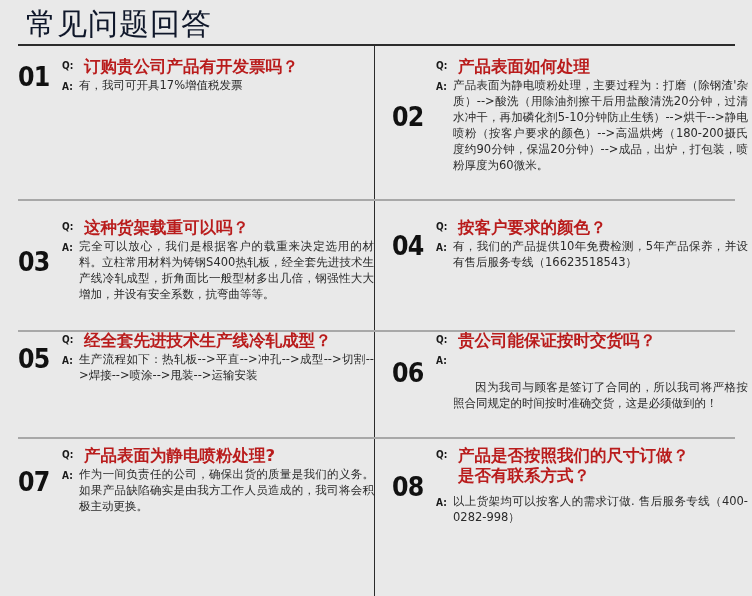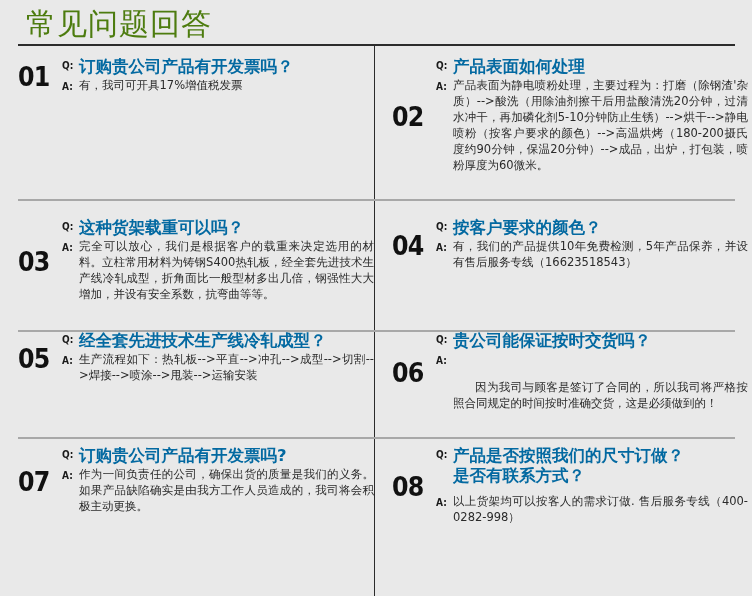--- a/index.html
+++ b/index.html
@@ -30,21 +30,21 @@
     width: 752px;
     height: 45px;
   }
   .page-title {
     position: absolute;
     left: 26px;
     top: 4px;
     font-size: 30px;
     font-weight: 400;
     letter-spacing: 1px;
-    color: #4d7c0f;
+    color: #0f172a;
     font-family: "DejaVu Sans", "Liberation Sans", sans-serif;
     white-space: nowrap;
   }
   .title-rule {
     position: absolute;
     left: 18px;
     top: 44px;
     width: 717px;
     height: 2px;
     background: #2c2c2c;
@@ -129,23 +129,23 @@
     transform-origin: left top;
   }
   .tag-q { padding-top: 2px; }
   .tag-a { padding-top: 3px; }
 
   .question {
     flex: 1 1 auto;
     font-size: 16.5px;
     line-height: 20px;
     font-weight: 700;
-    color: #0369a1;
-    font-family: "DejaVu Sans", "Liberation Sans", sans-serif;
-    margin-left: 1px;
+    color: #b91c1c;
+    font-family: "DejaVu Sans", "Liberation Sans", sans-serif;
+    margin-left: 6px;
     letter-spacing: 0px;
   }
   .question .q-line2 { display: block; }
 
   .answer {
     flex: 1 1 auto;
     font-size: 11.5px;
     line-height: 16px;
     color: #2a2a2a;
     font-family: "DejaVu Sans", "Liberation Sans", sans-serif;
@@ -273,21 +273,21 @@
         </div>
       </div>
     </div>
 
     <div class="cell col-left row4">
       <div class="qa">
         <div class="num">07</div>
         <div class="qa-body">
           <div class="line">
             <div class="tag tag-q">Q:</div>
-            <div class="question">订购贵公司产品有开发票吗?</div>
+            <div class="question">产品表面为静电喷粉处理?</div>
           </div>
           <div class="line">
             <div class="tag tag-a">A:</div>
             <div class="answer">作为一间负责任的公司，确保出货的质量是我们的义务。如果产品缺陷确实是由我方工作人员造成的，我司将会积极主动更换。</div>
           </div>
         </div>
       </div>
     </div>
 
     <div class="cell col-right row4">

